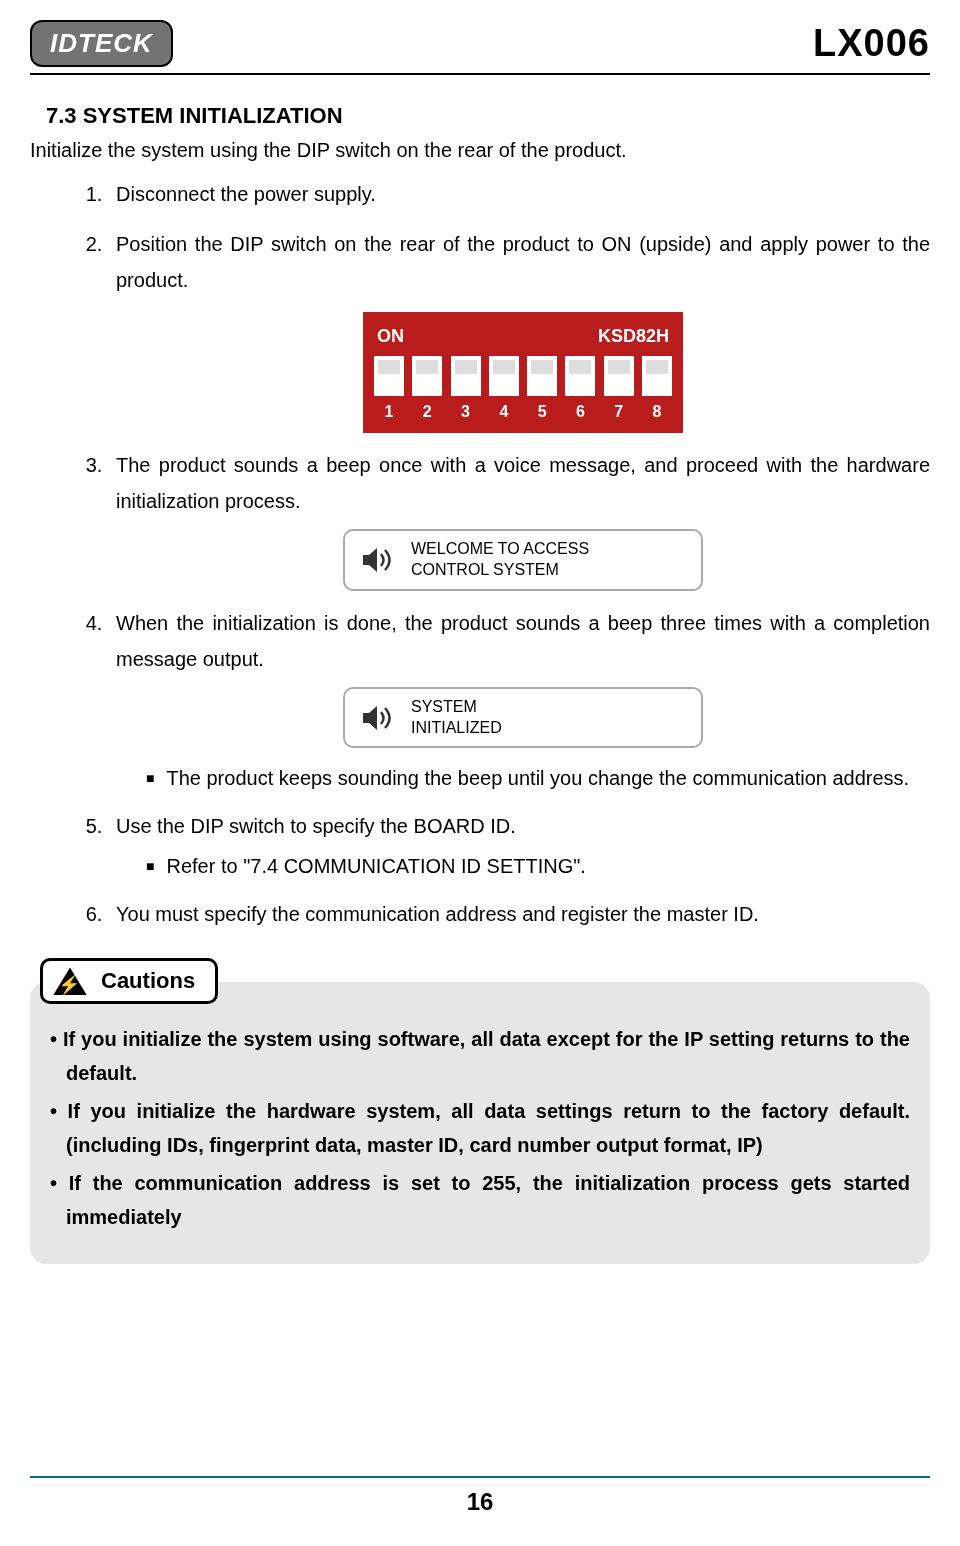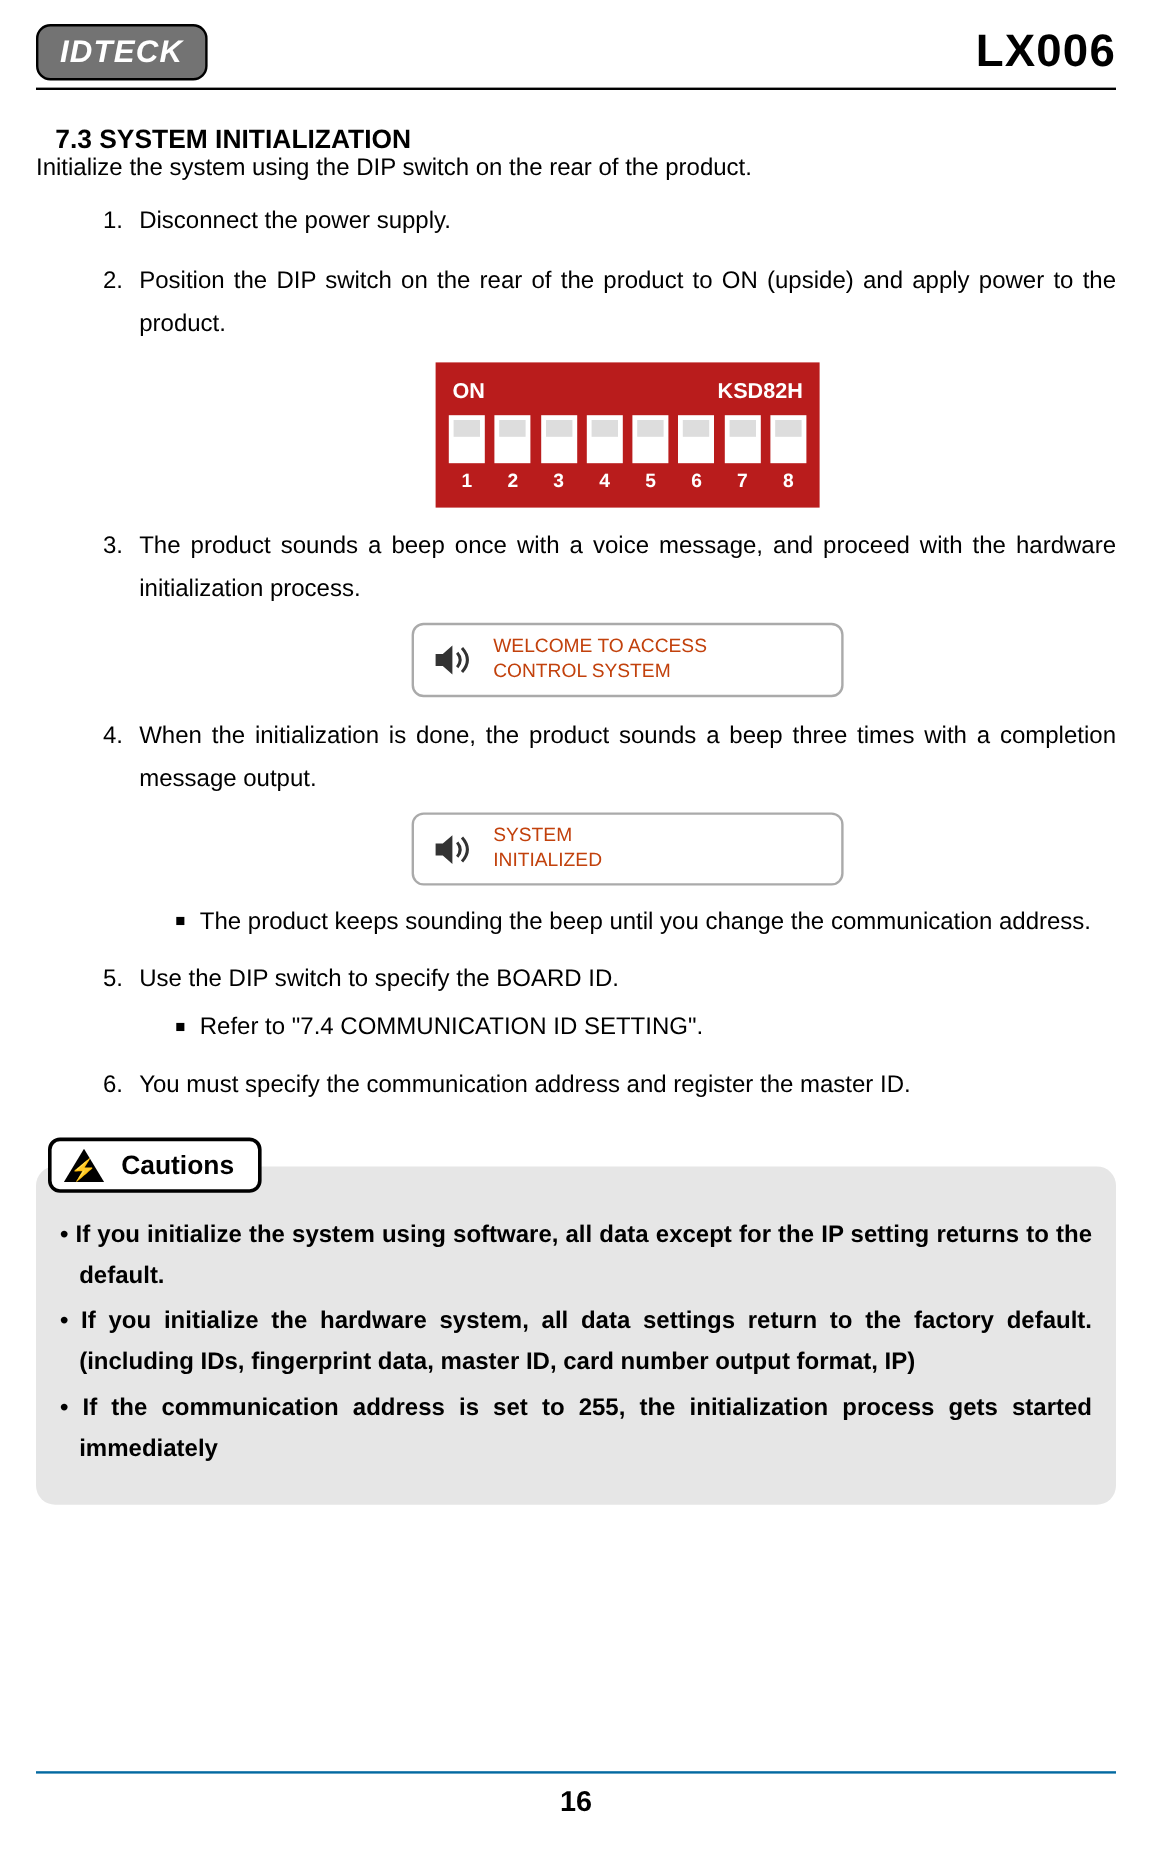--- a/index.html
+++ b/index.html
@@ -34,20 +34,21 @@
   }
   .product-code {
     font-size: 38px;
     font-weight: 700;
     letter-spacing: 1px;
   }
   .section-heading {
     font-size: 22px;
     font-weight: 700;
     margin-left: 16px;
+    margin-bottom: 10px;
   }
   .intro-text {
     font-size: 20px;
     margin-bottom: 14px;
   }
   ol.main-list {
     list-style: decimal;
     padding-left: 78px;
     font-size: 20px;
   }
@@ -111,21 +112,21 @@
     padding: 8px 14px;
     gap: 16px;
     background: #fff;
   }
   .speaker-icon {
     width: 36px;
     height: 36px;
     flex-shrink: 0;
   }
   .msg-text {
-    color: #c2410c;
+    color: #000000;
     font-size: 16px;
     line-height: 1.3;
   }
   .sub-bullet {
     list-style: none;
     padding-left: 30px;
     margin-top: 6px;
   }
   .sub-bullet li::before {
     content: "■";

